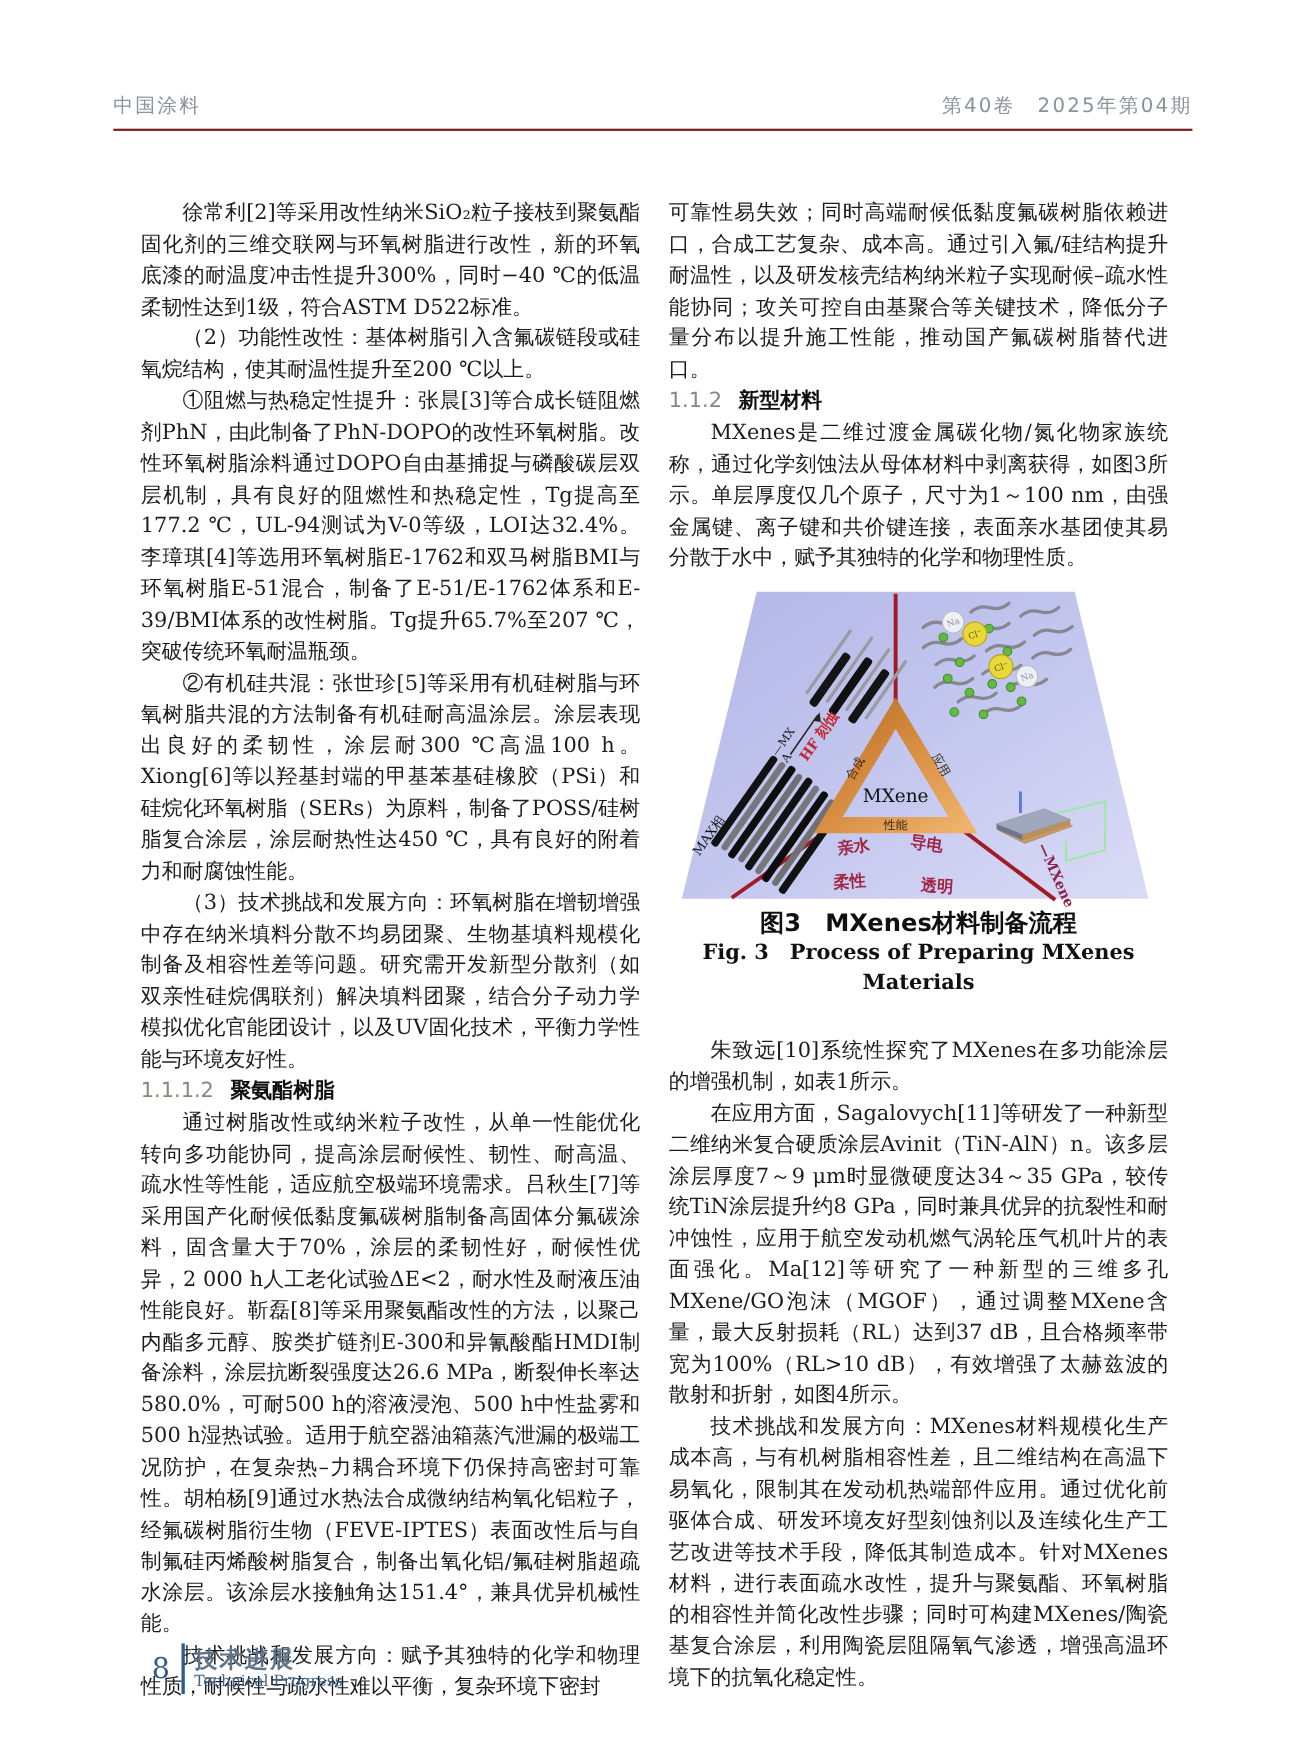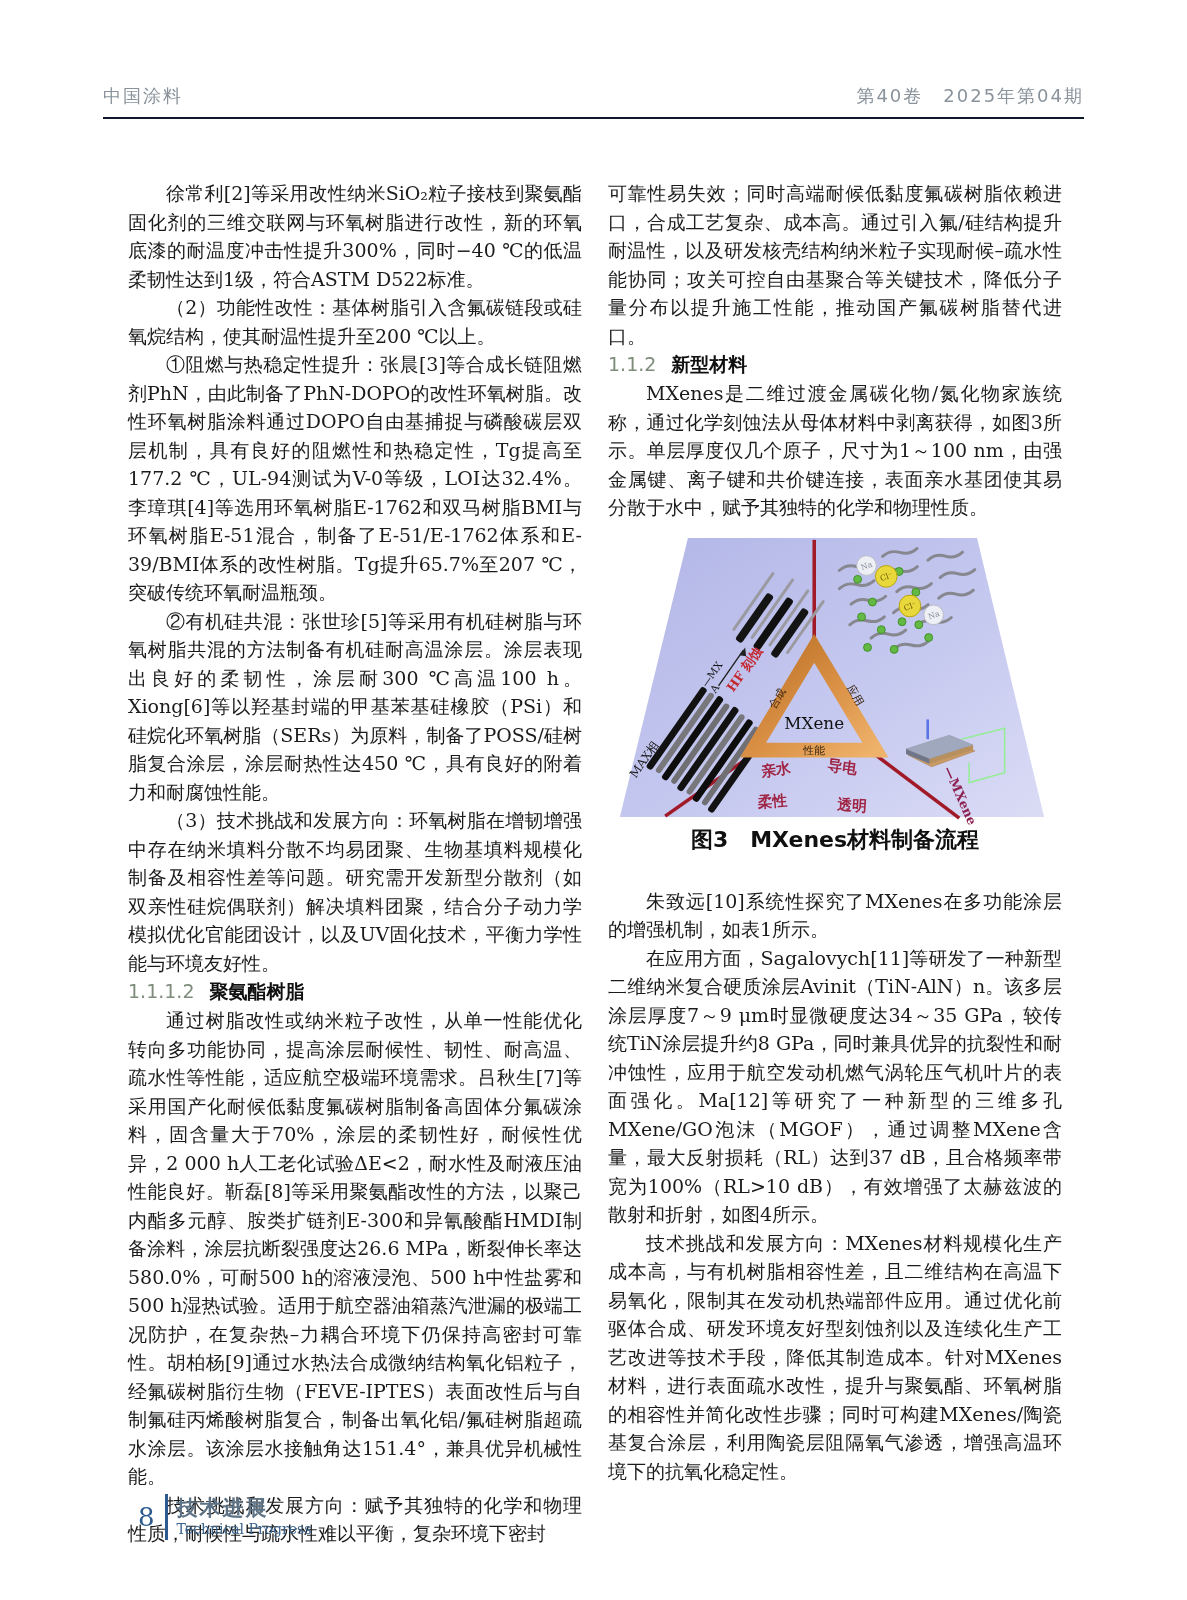--- a/index.html
+++ b/index.html
@@ -6,21 +6,21 @@
   body {
     width:1187px; height:1600px; background:#ffffff; position:relative; overflow:hidden;
     font-family:"DejaVu Serif","Liberation Serif",serif; color:#1b1b1b;
   }
   
   .header {
     position:absolute; top:84px; left:103px; width:981px;
     display:flex; justify-content:space-between; align-items:flex-end;
     font-family:"DejaVu Sans","Liberation Sans",sans-serif;
     font-size:18px; color:#8a939b; letter-spacing:2px;
-    padding-bottom:9px; border-bottom:2px solid #0f172a;
+    padding-bottom:9px; border-bottom:2px solid #7f1d1d;
   }
   
   .columns {
     position:absolute; top:131px; left:128px; width:934px;
     display:flex; gap:26px;margin-top:48px;
   }
   .col { width:454px; font-size:19px; line-height:28.5px; text-align:justify; }
   .col p { margin:0; }
   .indent { text-indent:2em; }
   .sec-h { font-family:"DejaVu Sans","Liberation Sans",sans-serif; line-height:29px; }
@@ -185,20 +185,21 @@
           <polygon points="2,32 46,18 70,28 26,44" fill="#c99a66" stroke="#a87a46" stroke-width="0.5"></polygon>
           <polygon points="0,26 44,12 68,22 24,36" fill="#9fa8bd" stroke="#8890a4" stroke-width="0.5"></polygon>
           <polygon points="0,26 24,36 24,41 0,31" fill="#6f7689"></polygon>
           <polygon points="24,36 68,22 68,27 24,41" fill="#b8905e"></polygon>
           <line x1="22" y1="16" x2="22" y2="-4" stroke="#5a74e8" stroke-width="2.6"></line>
           <text transform="translate(38,46) rotate(66)" font-size="13" font-weight="bold" fill="#8c2050">—MXene</text>
         </g>
       </svg>
       <div class="fig-caption">
         <div class="cap-zh">图3　MXenes材料制备流程</div>
+        <div class="cap-en">Fig. 3　Process of Preparing MXenes Materials</div>
       </div>
     </div>
 
     <p class="indent">朱致远[10]系统性探究了MXenes在多功能涂层的增强机制，如表1所示。</p>
     <p class="indent">在应用方面，Sagalovych[11]等研发了一种新型二维纳米复合硬质涂层Avinit（TiN-AlN）n。该多层涂层厚度7～9 μm时显微硬度达34～35 GPa，较传统TiN涂层提升约8 GPa，同时兼具优异的抗裂性和耐冲蚀性，应用于航空发动机燃气涡轮压气机叶片的表面强化。Ma[12]等研究了一种新型的三维多孔MXene/GO泡沫（MGOF），通过调整MXene含量，最大反射损耗（RL）达到37 dB，且合格频率带宽为100%（RL&gt;10 dB），有效增强了太赫兹波的散射和折射，如图4所示。</p>
     <p class="indent">技术挑战和发展方向：MXenes材料规模化生产成本高，与有机树脂相容性差，且二维结构在高温下易氧化，限制其在发动机热端部件应用。通过优化前驱体合成、研发环境友好型刻蚀剂以及连续化生产工艺改进等技术手段，降低其制造成本。针对MXenes材料，进行表面疏水改性，提升与聚氨酯、环氧树脂的相容性并简化改性步骤；同时可构建MXenes/陶瓷基复合涂层，利用陶瓷层阻隔氧气渗透，增强高温环境下的抗氧化稳定性。</p>
   </div>
 </div>
 
 <div class="footer">

